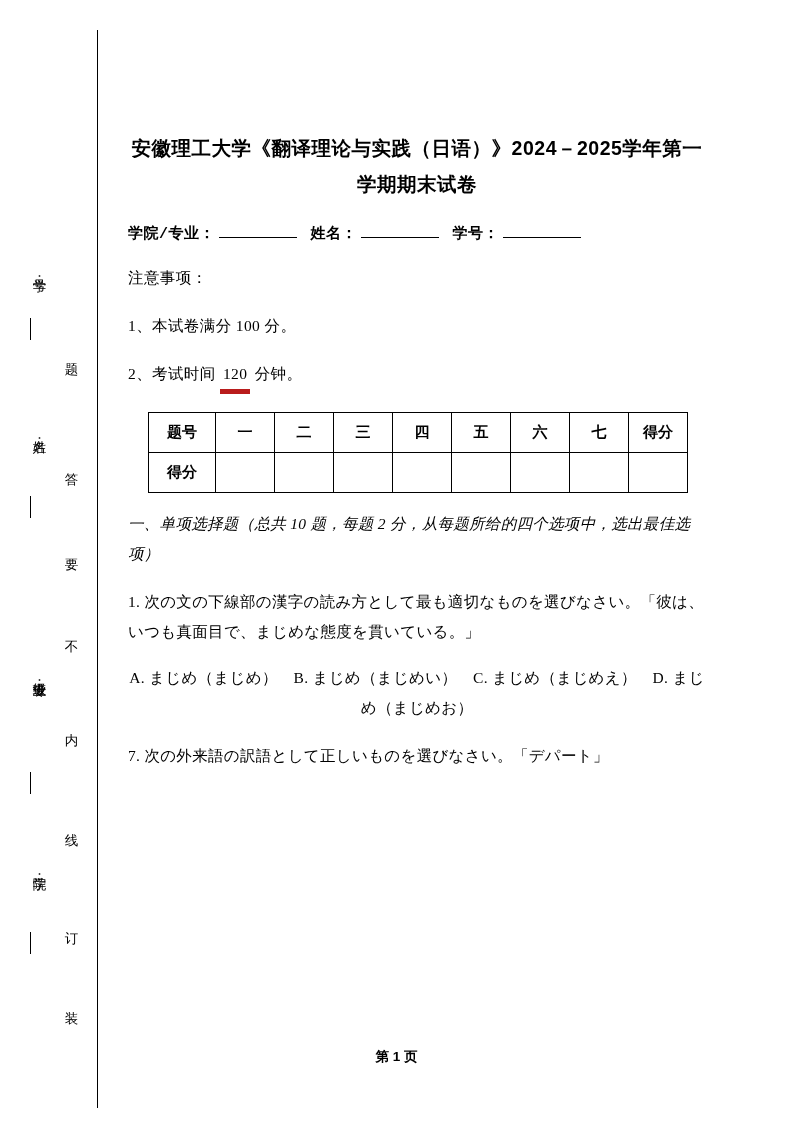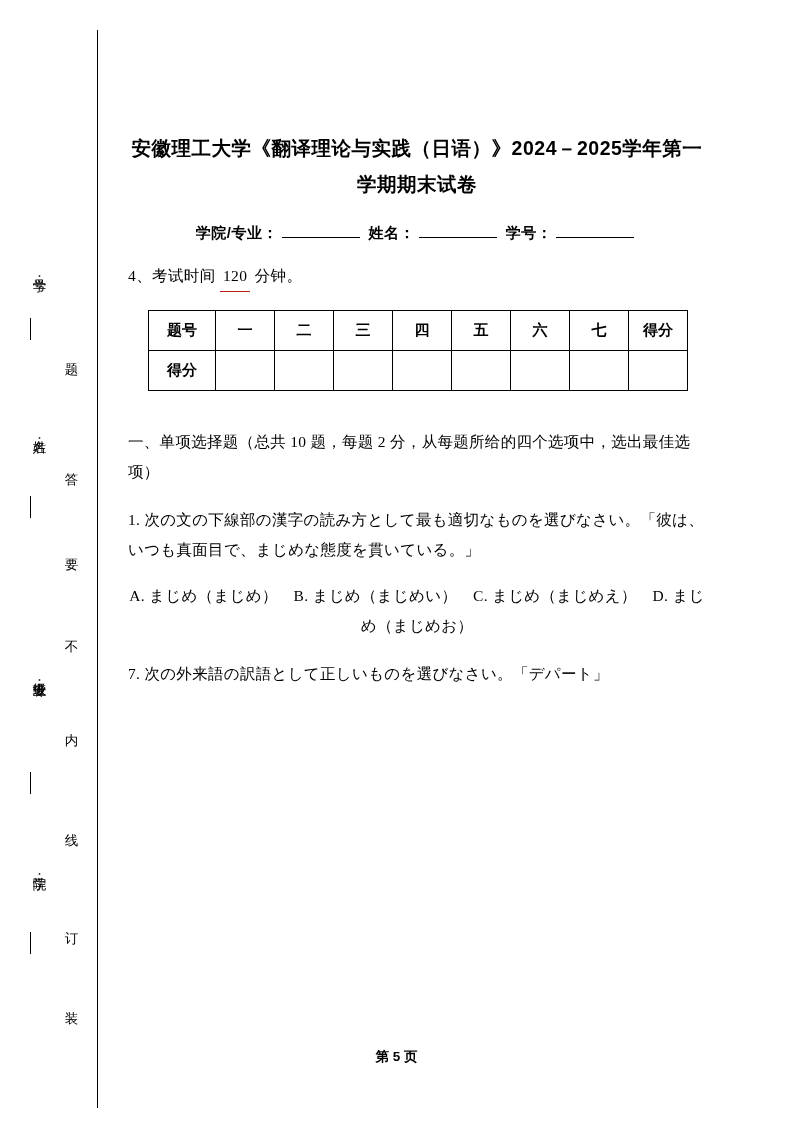--- a/index.html
+++ b/index.html
@@ -71,45 +71,44 @@
     font-family: "Liberation Sans", "DejaVu Sans", sans-serif;
     font-size: 19.5px;
     font-weight: bold;
     line-height: 36px;
     margin: 0 0 12px 0;
     text-align: center;
     letter-spacing: 0.5px;
   }
 
   .field-line {
-    font-family: Liberation Sans, sans-serif;
+    font-family: Liberation Mono, monospace;
     font-size: 15px;
     font-weight: bold;
-    text-align: center;
     margin: 22px 0 10px 0;
     letter-spacing: 0.5px;
   }
   .blank {
     display: inline-block;
     border-bottom: 1px solid #000;
     width: 78px;
     margin: 0 4px;
   }
 
   .para {
     font-size: 15.5px;
     line-height: 30px;
     margin: 18px 0 0 0;
     letter-spacing: 0.4px;
   }
   .para-note { margin-top: 20px; }
 
   .u-val {
     display: inline-block;
-    border-bottom: 1px solid #b91c1c;
+    border-bottom: 5px solid #b91c1c;
     padding: 0 3px;
   }
 
   
   table.score-table {
     border-collapse: collapse;
     margin: 18px 0 0 20px;
     width: 540px;
     table-layout: fixed;
   }
@@ -120,22 +119,23 @@
     vertical-align: middle;
     font-family: "Liberation Sans", "DejaVu Sans", sans-serif;
     font-size: 15px;
     font-weight: bold;
   }
   table.score-table td.rowhead { width: 64px; }
 
   .section-head {
     font-size: 15.5px;
     line-height: 30px;
-    margin-top: 36px;
+    margin-top: 16px;
     letter-spacing: 0.3px;
+    font-style: italic;
   }
 
   .q {
     font-size: 15.5px;
     line-height: 30px;
     margin-top: 18px;
     letter-spacing: 0.3px;
   }
   .opts {
     font-size: 15.5px;
@@ -185,22 +185,24 @@
   <div class="content">
 
     <h1 class="doc-title">安徽理工大学《翻译理论与实践（日语）》2024－2025学年第一学期期末试卷</h1>
 
     <div class="field-line">
       <span>学院/专业：</span><span class="blank"></span>
       <span>姓名：</span><span class="blank"></span>
       <span>学号：</span><span class="blank"></span>
     </div>
 
+    <div class="para para-note">注意事项：</div>
+    <div class="para">1、本试卷满分 100 分。</div>
     <div class="para">
-      <span>4、考试时间</span>
+      <span>2、考试时间</span>
       <span class="u-val">120</span>
       <span>分钟。</span>
     </div>
 
     <table class="score-table">
       <tbody>
           <tr>
         <td class="rowhead">题号</td>
         <td>一</td>
         <td>二</td>
@@ -227,15 +229,15 @@
 
     <div class="section-head">一、单项选择题（总共 10 题，每题 2 分，从每题所给的四个选项中，选出最佳选项）</div>
 
     <div class="q">1. 次の文の下線部の漢字の読み方として最も適切なものを選びなさい。「彼は、いつも真面目で、まじめな態度を貫いている。」</div>
     <div class="opts">A. まじめ（まじめ）　B. まじめ（まじめい）　C. まじめ（まじめえ）　D. まじめ（まじめお）</div>
 
     <div class="q">7. 次の外来語の訳語として正しいものを選びなさい。「デパート」</div>
 
   </div>
 
-  <div class="footer">第 5 页</div>
+  <div class="footer">第 1 页</div>
 
 </div>
 
 </body></html>

